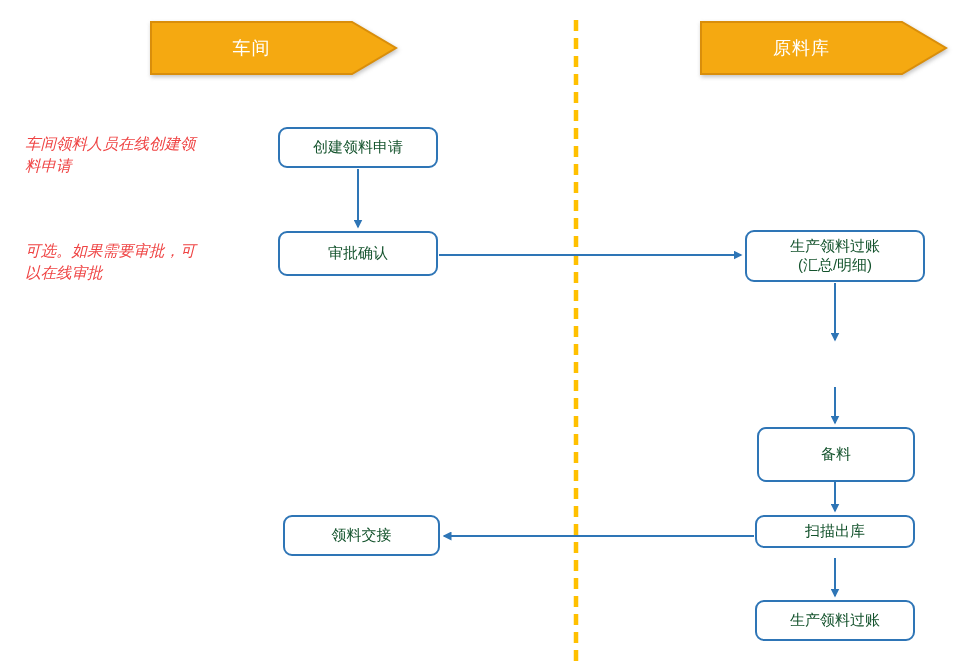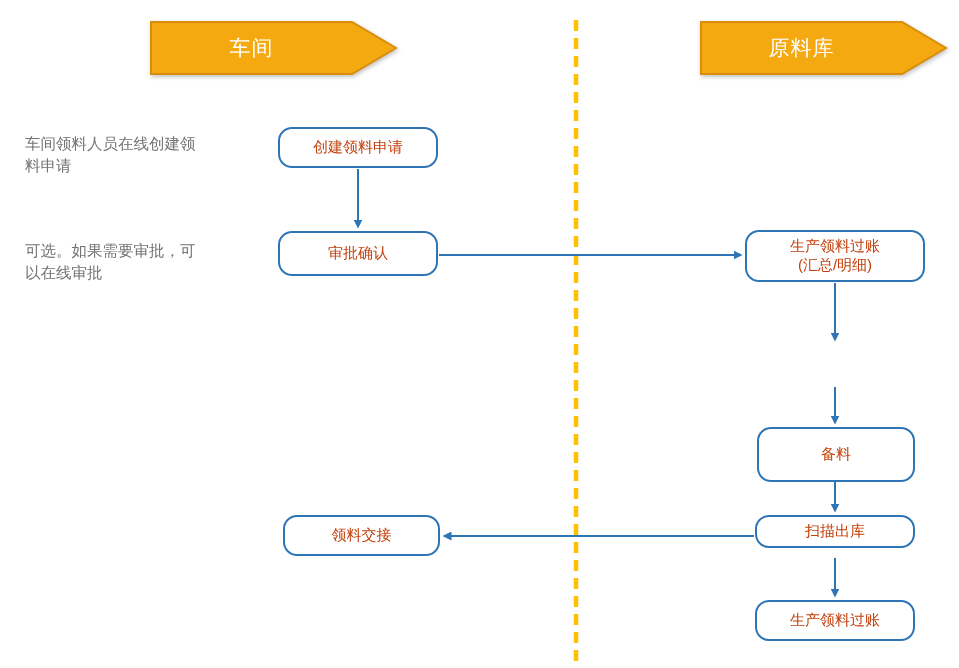--- a/index.html
+++ b/index.html
@@ -36,47 +36,48 @@
   }
   .lane-header .lane-label {
     position: absolute;
     left: 0; top: 0;
     width: 203px;            
     height: 54px;
     display: flex;
     align-items: center;
     justify-content: center;
     color: #ffffff;
-    font-size: 21px;
+    font-size: 18px;
     letter-spacing: 1px;
     z-index: 2;
   }
   .node {
     position: absolute;
     box-sizing: border-box;
     background: #ffffff;
     border: 2px solid #2E75B6;
-    border-radius: 14px;
+    border-radius: 9px;
     display: flex;
     align-items: center;
     justify-content: center;
     text-align: center;
-    color: #c2410c;
+    color: #14532d;
     font-size: 15px;
     line-height: 1.25;
     white-space: pre-line;
     z-index: 2;
   }
   .annotation {
     position: absolute;
-    color: #737373;
+    color: #ef4444;
     font-size: 15.5px;
     line-height: 1.4;
     white-space: pre-line;
     z-index: 2;
+    font-style: italic;
   }
   
   #node-create   { left: 278px; top: 127px; width: 160px; height: 41px; }
   #node-approve  { left: 278px; top: 231px; width: 160px; height: 45px; }
   #node-board    { left: 745px; top: 230px; width: 180px; height: 52px; }
   #node-picklist { left: 755px; top: 344px; width: 160px; height: 42px; }
   #node-prepare  { left: 757px; top: 427px; width: 158px; height: 55px; }
   #node-scanout  { left: 755px; top: 515px; width: 160px; height: 33px; }
   #node-handover { left: 283px; top: 515px; width: 157px; height: 41px; }
   #node-posting  { left: 755px; top: 600px; width: 160px; height: 41px; }

